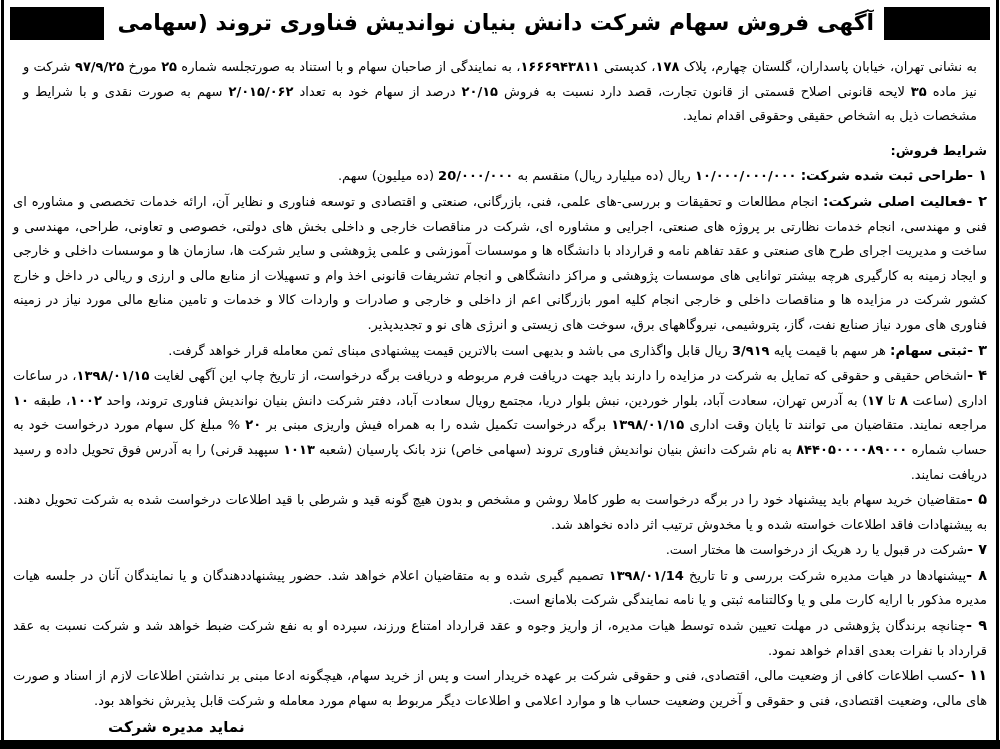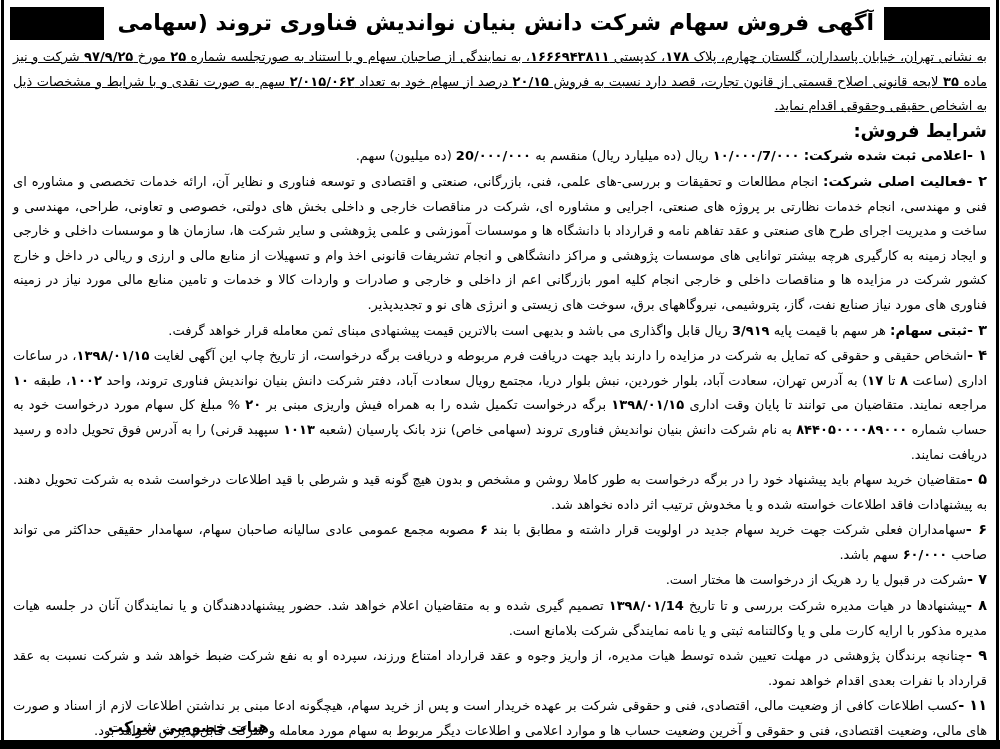--- a/index.html
+++ b/index.html
@@ -16,22 +16,22 @@
   .deco-right{width:106px;}
   .deco-left{width:94px;}
   .ad-title{
     flex:1 1 auto;text-align:center;font-weight:bold;font-size:22px;line-height:36px;
     white-space:nowrap;overflow:hidden;
   }
   .body{
     direction:rtl;padding:4px 13px 0 13px;text-align:justify;
     font-size:13px;line-height:24.6px;
   }
-  .intro{margin:0;text-decoration:underline;}
-  .heading{font-weight:bold;font-size:18px;}
+  .intro{margin:10px;}
+  .heading{font-weight:bold;font-size:13px;}
   .item{margin:0;}
   .item .num{font-weight:bold;font-size:14.5px;}
   .item .label{font-weight:bold;font-size:13.5px;}
   .signature{
     position:absolute;left:108px;bottom:13px;font-weight:bold;font-size:15px;
     white-space:nowrap;direction:rtl;
   }
   b.d{font-weight:bold;}
 </style>
 </head>
@@ -47,38 +47,37 @@
     <div class="deco deco-right"></div>
     <div class="ad-title">آگهی فروش سهام شرکت دانش بنیان نواندیش فناوری تروند (سهامی خاص) با شماره ثبت ۴۹۰۹۲۱</div>
     <div class="deco deco-left"></div>
   </div>
 
   <div class="body">
     <p class="intro emph">به نشانی تهران، خیابان پاسداران، گلستان چهارم، پلاک <b class="d">۱۷۸</b>، کدپستی <b class="d">۱۶۶۶۹۴۳۸۱۱</b>، به نمایندگی از صاحبان سهام و با استناد به صورتجلسه شماره <b class="d">۲۵</b> مورخ <b class="d">۹۷/۹/۲۵</b> شرکت و نیز ماده <b class="d">۳۵</b> لایحه قانونی اصلاح قسمتی از قانون تجارت، قصد دارد نسبت به فروش <b class="d">۲۰/۱۵</b> درصد از سهام خود به تعداد <b class="d">۲/۰۱۵/۰۶۲</b> سهم به صورت نقدی و با شرایط و مشخصات ذیل به اشخاص حقیقی وحقوقی اقدام نماید.</p>
 
     <div class="heading">شرایط فروش:</div>
 
-    <div class="item"><b class="num">۱ -</b><b class="label emph">اعلامی ثبت شده شرکت:</b> <span class="emph"><b class="d">۱۰/۰۰۰/7/۰۰۰</b> ریال (ده میلیارد ریال) منقسم به <b class="d">20/۰۰۰/۰۰۰</b> (ده میلیون) سهم.</span></div>
+    <div class="item"><b class="num">۱ -</b><b class="label emph">طراحی ثبت شده شرکت:</b> <span class="emph"><b class="d">۱۰/۰۰۰/۰۰۰/۰۰۰</b> ریال (ده میلیارد ریال) منقسم به <b class="d">20/۰۰۰/۰۰۰</b> (ده میلیون) سهم.</span></div>
 
     <div class="item"><b class="num">۲ -</b><b class="label emph">فعالیت اصلی شرکت:</b> <span class="emph">انجام مطالعات و تحقیقات و بررسی-های علمی، فنی، بازرگانی، صنعتی و اقتصادی و توسعه فناوری و نظایر آن، ارائه خدمات تخصصی و مشاوره ای فنی و مهندسی، انجام خدمات نظارتی بر پروژه های صنعتی، اجرایی و مشاوره ای، شرکت در مناقصات خارجی و داخلی بخش های دولتی، خصوصی و تعاونی، طراحی، مهندسی و ساخت و مدیریت اجرای طرح های صنعتی و عقد تفاهم نامه و قرارداد با دانشگاه ها و موسسات آموزشی و علمی پژوهشی و سایر شرکت ها، سازمان ها و موسسات داخلی و خارجی و ایجاد زمینه به کارگیری هرچه بیشتر توانایی های موسسات پژوهشی و مراکز دانشگاهی و انجام تشریفات قانونی اخذ وام و تسهیلات از منابع مالی و ارزی و ریالی در داخل و خارج کشور شرکت در مزایده ها و مناقصات داخلی و خارجی انجام کلیه امور بازرگانی اعم از داخلی و خارجی و صادرات و واردات کالا و خدمات و تامین منابع مالی مورد نیاز در زمینه فناوری های مورد نیاز صنایع نفت، گاز، پتروشیمی، نیروگاههای برق، سوخت های زیستی و انرژی های نو و تجدیدپذیر.</span></div>
 
     <div class="item"><b class="num">۳ -</b><b class="label emph">ثبتی سهام:</b> <span class="emph">هر سهم با قیمت پایه <b class="d">3/۹۱۹</b> ریال قابل واگذاری می باشد و بدیهی است بالاترین قیمت پیشنهادی مبنای ثمن معامله قرار خواهد گرفت.</span></div>
 
     <div class="item"><b class="num">۴ -</b><span class="emph">اشخاص حقیقی و حقوقی که تمایل به شرکت در مزایده را دارند باید جهت دریافت فرم مربوطه و دریافت برگه درخواست، از تاریخ چاپ این آگهی لغایت <b class="d">۱۳۹۸/۰۱/۱۵</b>، در ساعات اداری (ساعت <b class="d">۸</b> تا <b class="d">۱۷</b>) به آدرس تهران، سعادت آباد، بلوار خوردین، نبش بلوار دریا، مجتمع رویال سعادت آباد، دفتر شرکت دانش بنیان نواندیش فناوری تروند، واحد <b class="d">۱۰۰۲</b>، طبقه <b class="d">۱۰</b> مراجعه نمایند. متقاضیان می توانند تا پایان وقت اداری <b class="d">۱۳۹۸/۰۱/۱۵</b> برگه درخواست تکمیل شده را به همراه فیش واریزی مبنی بر <b class="d">۲۰</b> % مبلغ کل سهام مورد درخواست خود به حساب شماره <b class="d">۸۴۴۰۵۰۰۰۰۸۹۰۰۰</b> به نام شرکت دانش بنیان نواندیش فناوری تروند (سهامی خاص) نزد بانک پارسیان (شعبه <b class="d">۱۰۱۳</b> سپهبد قرنی) را به آدرس فوق تحویل داده و رسید دریافت نمایند.</span></div>
 
     <div class="item"><b class="num">۵ -</b><span class="emph">متقاضیان خرید سهام باید پیشنهاد خود را در برگه درخواست به طور کاملا روشن و مشخص و بدون هیچ گونه قید و شرطی با قید اطلاعات درخواست شده به شرکت تحویل دهند. به پیشنهادات فاقد اطلاعات خواسته شده و یا مخدوش ترتیب اثر داده نخواهد شد.</span></div>
 
-    <div class="item"><b class="num">۶ -</b><span class="emph">سهامداران فعلی شرکت جهت خرید سهام جدید در اولویت قرار داشته و مطابق با بند <b class="d">۶</b> مصوبه مجمع عمومی عادی سالیانه صاحبان سهام، سهامدار حقیقی حداکثر می تواند صاحب <b class="d">۶۰/۰۰۰</b> سهم باشد.</span></div>
 
     <div class="item"><b class="num">۷ -</b><span class="emph">شرکت در قبول یا رد هریک از درخواست ها مختار است.</span></div>
 
     <div class="item"><b class="num">۸ -</b><span class="emph">پیشنهادها در هیات مدیره شرکت بررسی و تا تاریخ <b class="d">۱۳۹۸/۰۱/14</b> تصمیم گیری شده و به متقاضیان اعلام خواهد شد. حضور پیشنهاددهندگان و یا نمایندگان آنان در جلسه هیات مدیره مذکور با ارایه کارت ملی و یا وکالتنامه ثبتی و یا نامه نمایندگی شرکت بلامانع است.</span></div>
 
     <div class="item"><b class="num">۹ -</b><span class="emph">چنانچه برندگان پژوهشی در مهلت تعیین شده توسط هیات مدیره، از واریز وجوه و عقد قرارداد امتناع ورزند، سپرده او به نفع شرکت ضبط خواهد شد و شرکت نسبت به عقد قرارداد با نفرات بعدی اقدام خواهد نمود.</span></div>
 
 
     <div class="item"><b class="num">۱۱ -</b><span class="emph">کسب اطلاعات کافی از وضعیت مالی، اقتصادی، فنی و حقوقی شرکت بر عهده خریدار است و پس از خرید سهام، هیچگونه ادعا مبنی بر نداشتن اطلاعات لازم از اسناد و صورت های مالی، وضعیت اقتصادی، فنی و حقوقی و آخرین وضعیت حساب ها و موارد اعلامی و اطلاعات دیگر مربوط به سهام مورد معامله و شرکت قابل پذیرش نخواهد بود.</span></div>
 
   </div>
 
-  <div class="signature">هیات خصوصی شرکت</div>
+  <div class="signature">نماید مدیره شرکت</div>
 
 </div>
 
 </body></html>

